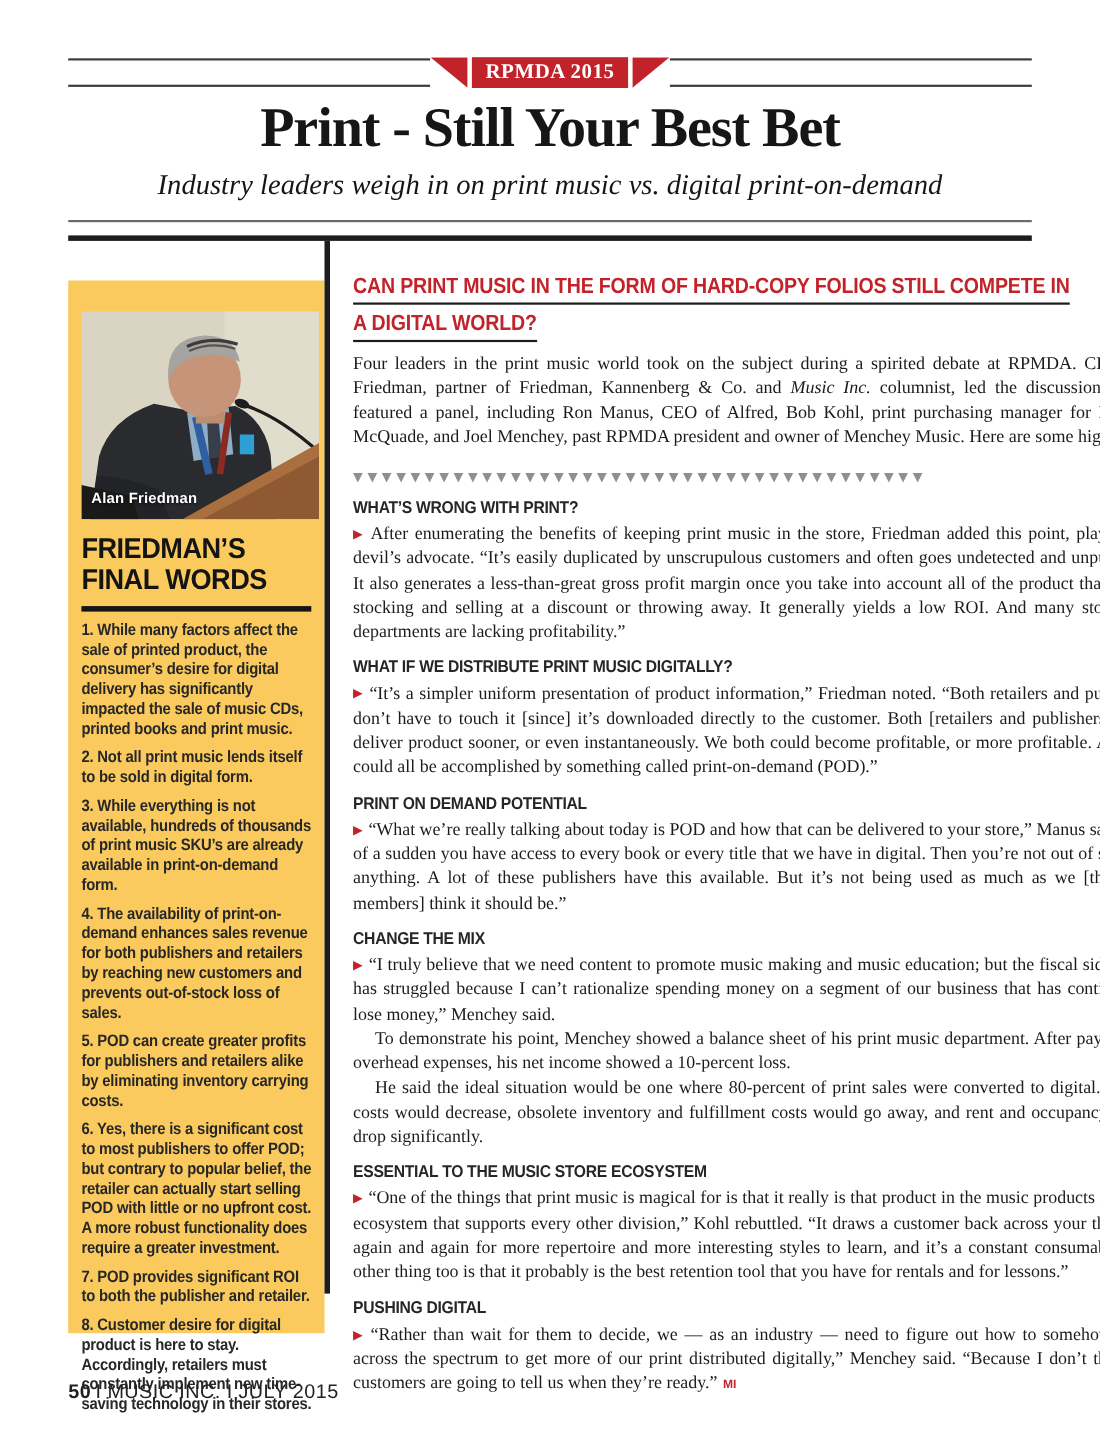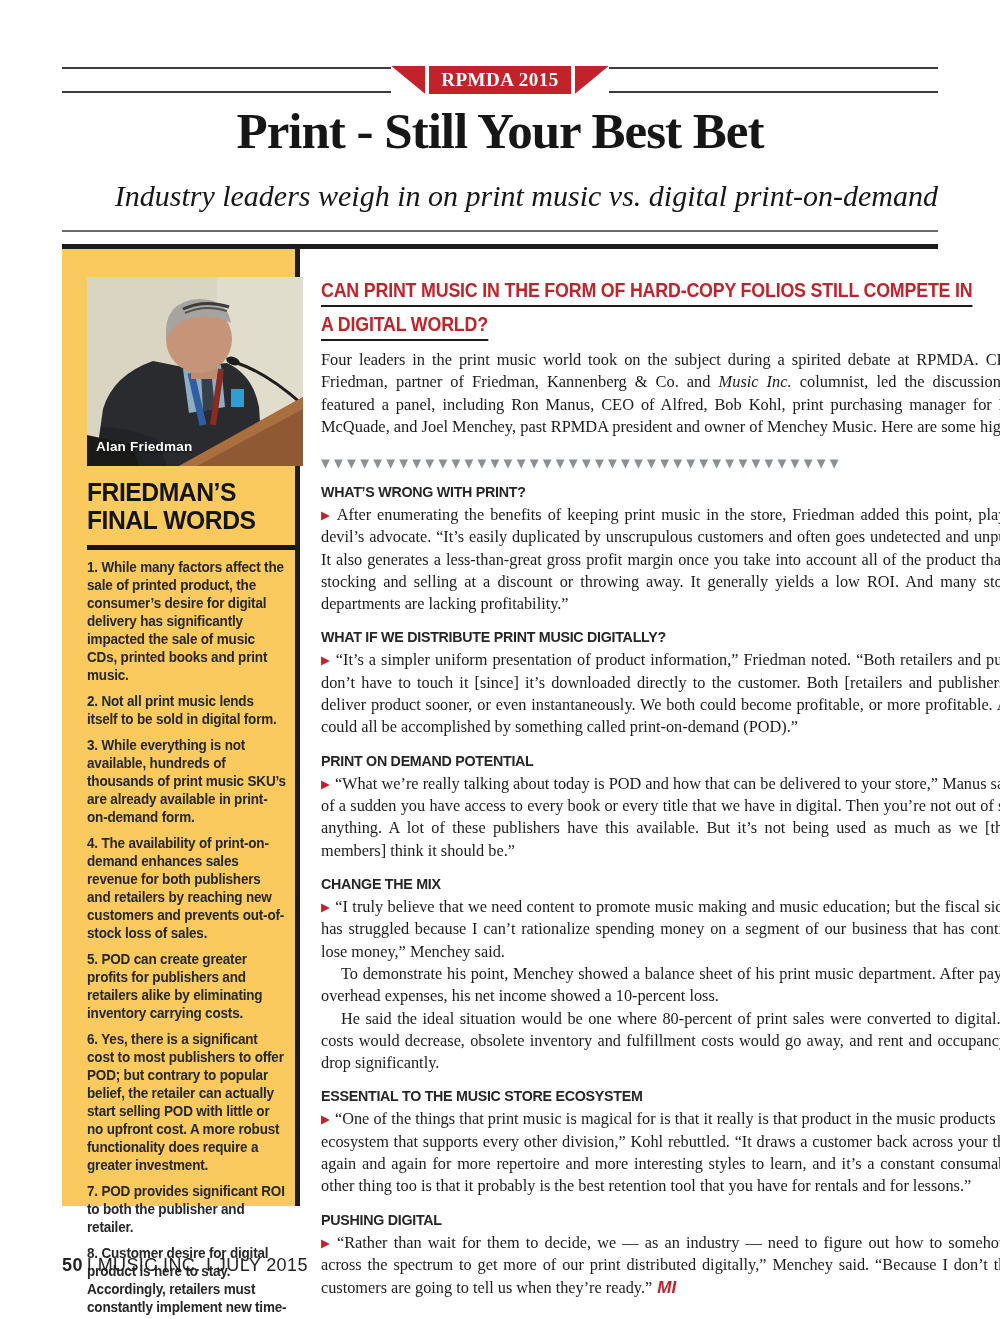--- a/index.html
+++ b/index.html
@@ -5,47 +5,48 @@
   * { margin:0; padding:0; box-sizing:border-box; }
   html,body { background:#ffffff; }
   .page {
     position:relative; width:1000px; height:1319px; margin:0 auto;
     background:#ffffff; font-family:"Liberation Serif", serif; color:#1e1e1e;
     overflow:hidden;
   }
   .inner { margin:0 62px; }
 
   
-  header { padding-top:66px; }
+  header { padding-top:52px; }
   .badge-row { display:flex; align-items:stretch; height:28px; }
   .badge-line { flex:1; border-top:2px solid #3c3c3c; border-bottom:2px solid #3c3c3c; margin:1px 0; }
   .ribbon { width:34px; background:#c2232a; }
   .ribbon.left  { clip-path:polygon(0 0, 100% 0, 100% 100%); margin-right:4px; }
   .ribbon.right { clip-path:polygon(0 0, 100% 0, 0 100%); margin-left:4px; }
   .badge {
     background:#c2232a; color:#ffffff; font-family:"Liberation Serif", serif;
     font-weight:700; font-size:19px; letter-spacing:0.5px;
     padding:2px 12px 3px; display:flex; align-items:center;
   }
   h1.title {
     text-align:center; font-size:51px; font-weight:700; letter-spacing:-1px;
     color:#161616; margin-top:12px; line-height:1.0;
     font-family:"Liberation Serif", serif;
   }
   .subtitle {
-    text-align:right; font-style:italic; font-size:30px; color:#161616; margin-top:22px;
+    text-align:center; font-style:italic; font-size:26px; color:#161616; margin-top:10px;
   }
   .thin-rule  { height:2px; background:#6a6a6a; margin-top:17px; }
   .thick-rule { height:5px; background:#1d1d1d; margin-top:12px; }
 
   
   .content { display:flex; margin-top:0; }
   .sidebar {
     width:233px; min-width:233px; background:#faca5e; height:957px;
-    padding:28px 8px 0 25px;
+    padding:28px 8px 0 12px;
+    margin-top:36px;
   }
   .side-rule { width:5px; min-width:5px; background:#1d1d1d; height:957px; }
   .article { flex:1; padding:30px 0 0 21px; }
 
   
   .photo { position:relative; width:216px; height:189px; }
   .photo svg { display:block; }
   .photo-caption {
     position:absolute; left:9px; bottom:12px; color:#ffffff;
     font-family:"Liberation Sans", sans-serif; font-weight:700; font-size:13.5px;
@@ -84,21 +85,21 @@
     transform:scaleX(0.92); transform-origin:0 0; white-space:nowrap;
   }
   .section p { font-size:16.3px; line-height:1.37; text-align:justify; color:#1b1b1b; }
   .section p.indent { text-indent:20px; }
   .arrow {
     color:#c2232a; font-family:"DejaVu Sans", sans-serif; font-size:11.5px;
     margin-right:5px; position:relative; top:-1px;
   }
   .mi-tag {
     color:#c2232a; font-family:"Liberation Sans", sans-serif; font-weight:700;
-    font-size:17px; margin-left:5px;font-style:italic;
+    font-size:11px; margin-left:5px;
   }
 
   
   footer {
     position:absolute; left:62px; top:1255px;
     font-family:"Liberation Sans", sans-serif; font-size:18px; color:#222222;
     letter-spacing:0.4px;
   }
   footer .pn { font-weight:700; margin-right:4px; }
 </style>

